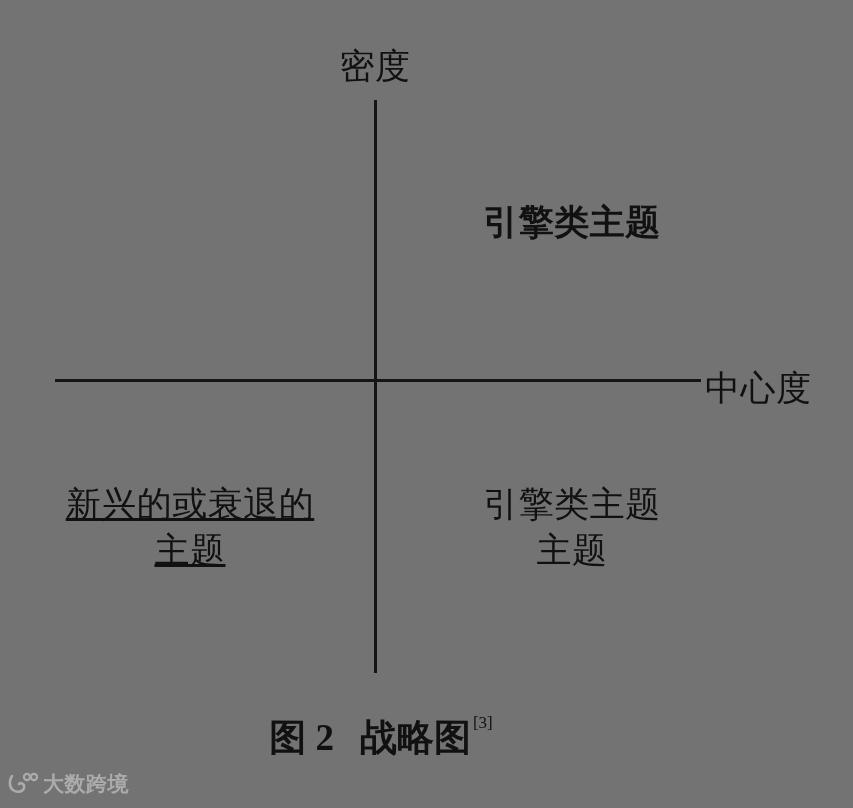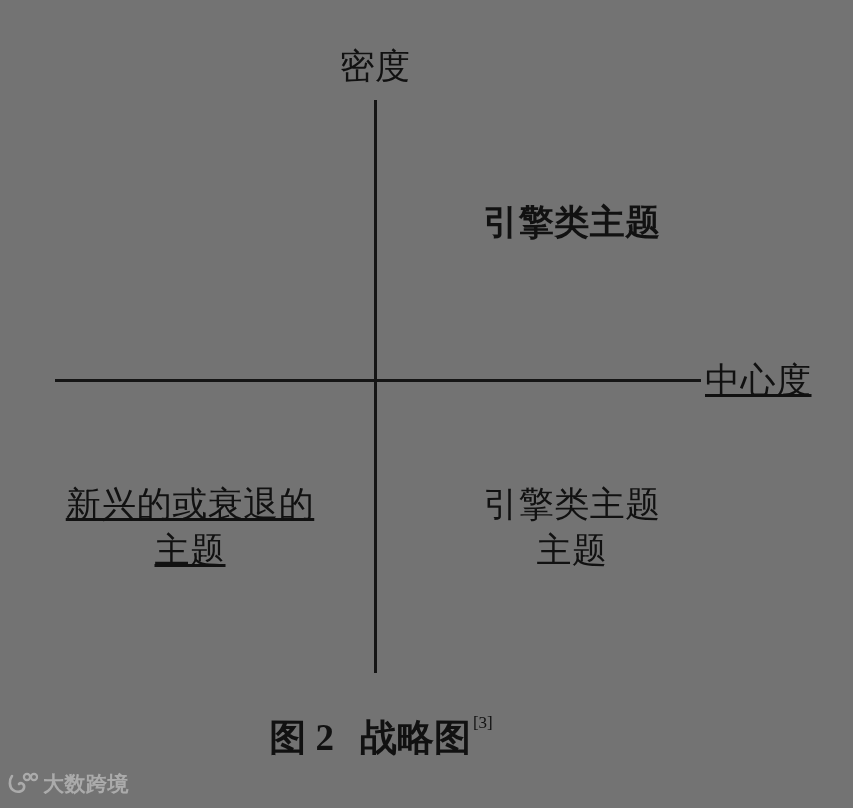--- a/index.html
+++ b/index.html
@@ -47,22 +47,21 @@
     color: #111111;
   }
   #y-axis-label {
     left: 0;
     top: 46px;
     width: 750px;
     text-align: center;
   }
   #x-axis-label {
     left: 705px;
-    top: 360px;
-    text-decoration: underline;
+    top: 368px;
   }
 
   
   .quadrant-label {
     position: absolute;
     font-size: 35px;
     line-height: 1.32;
     text-align: center;
     color: #111111;
     letter-spacing: 0.5px;

